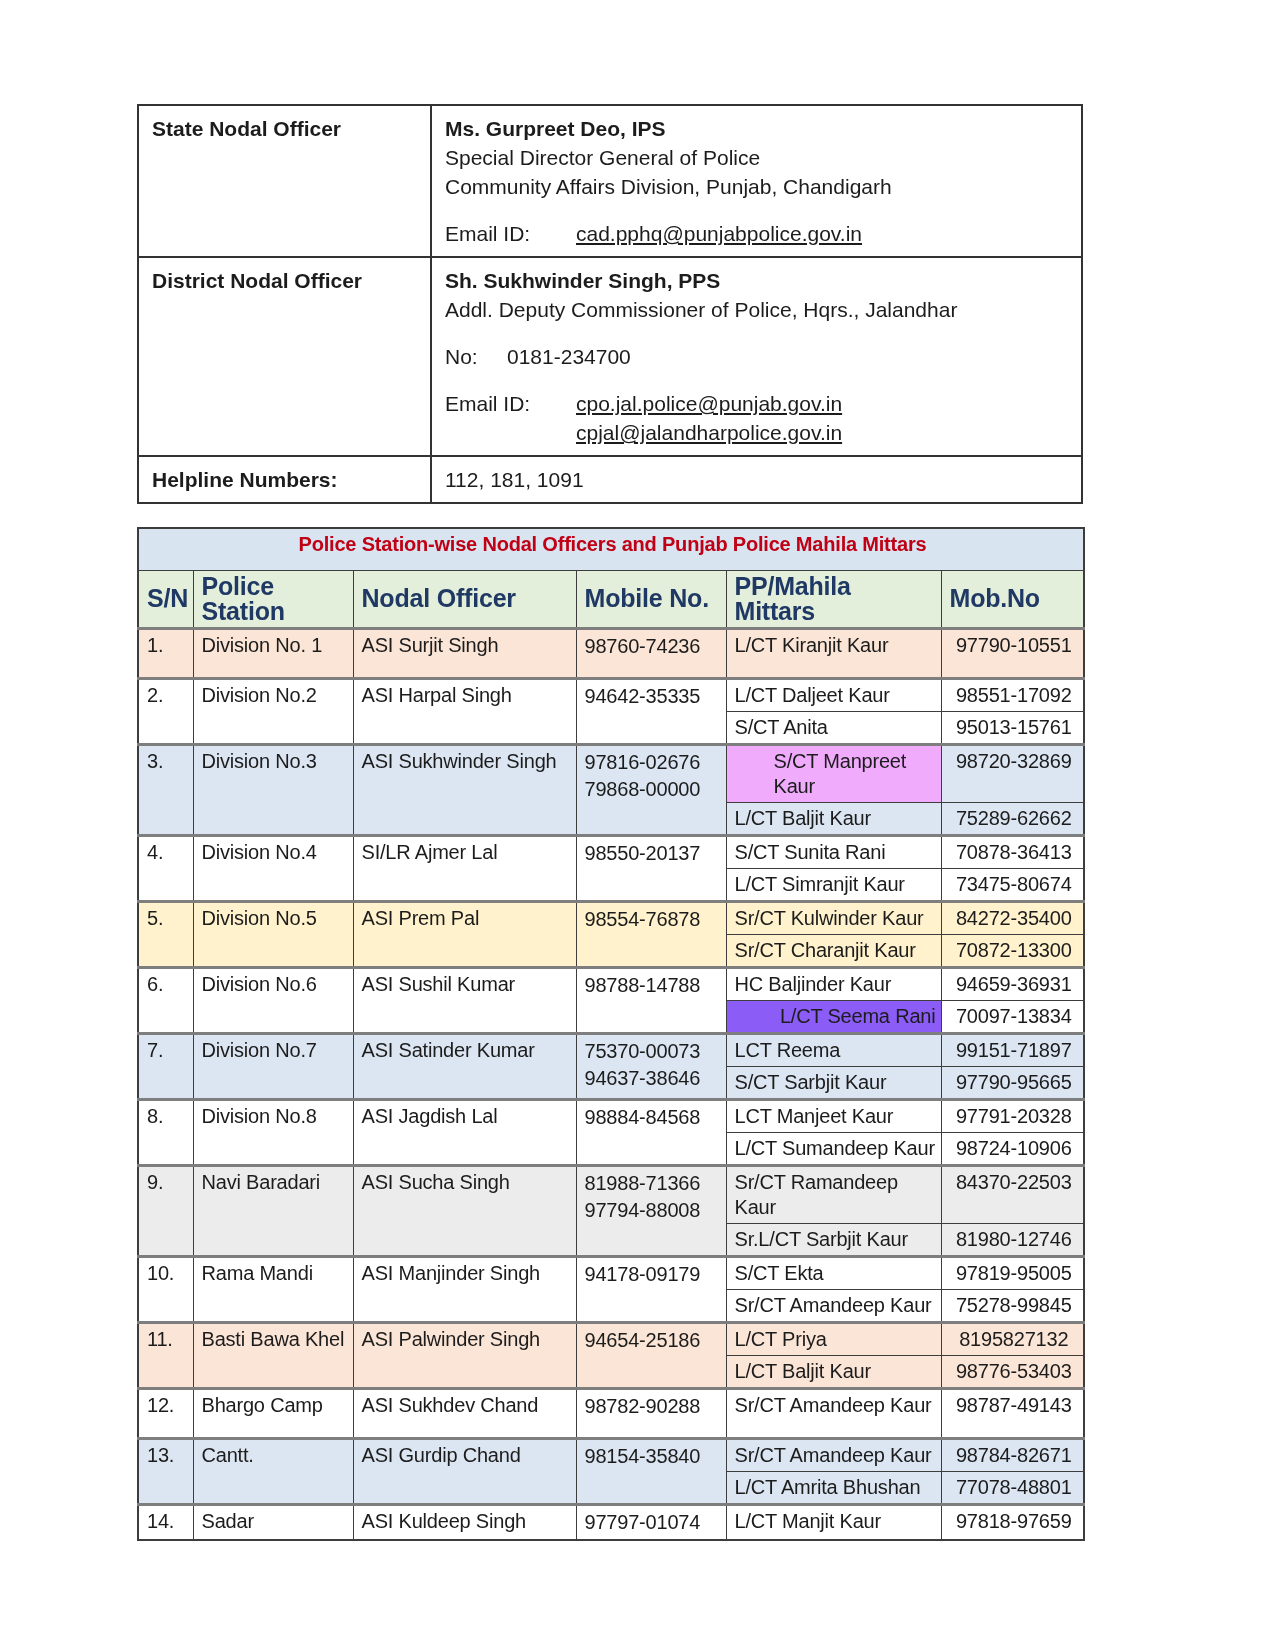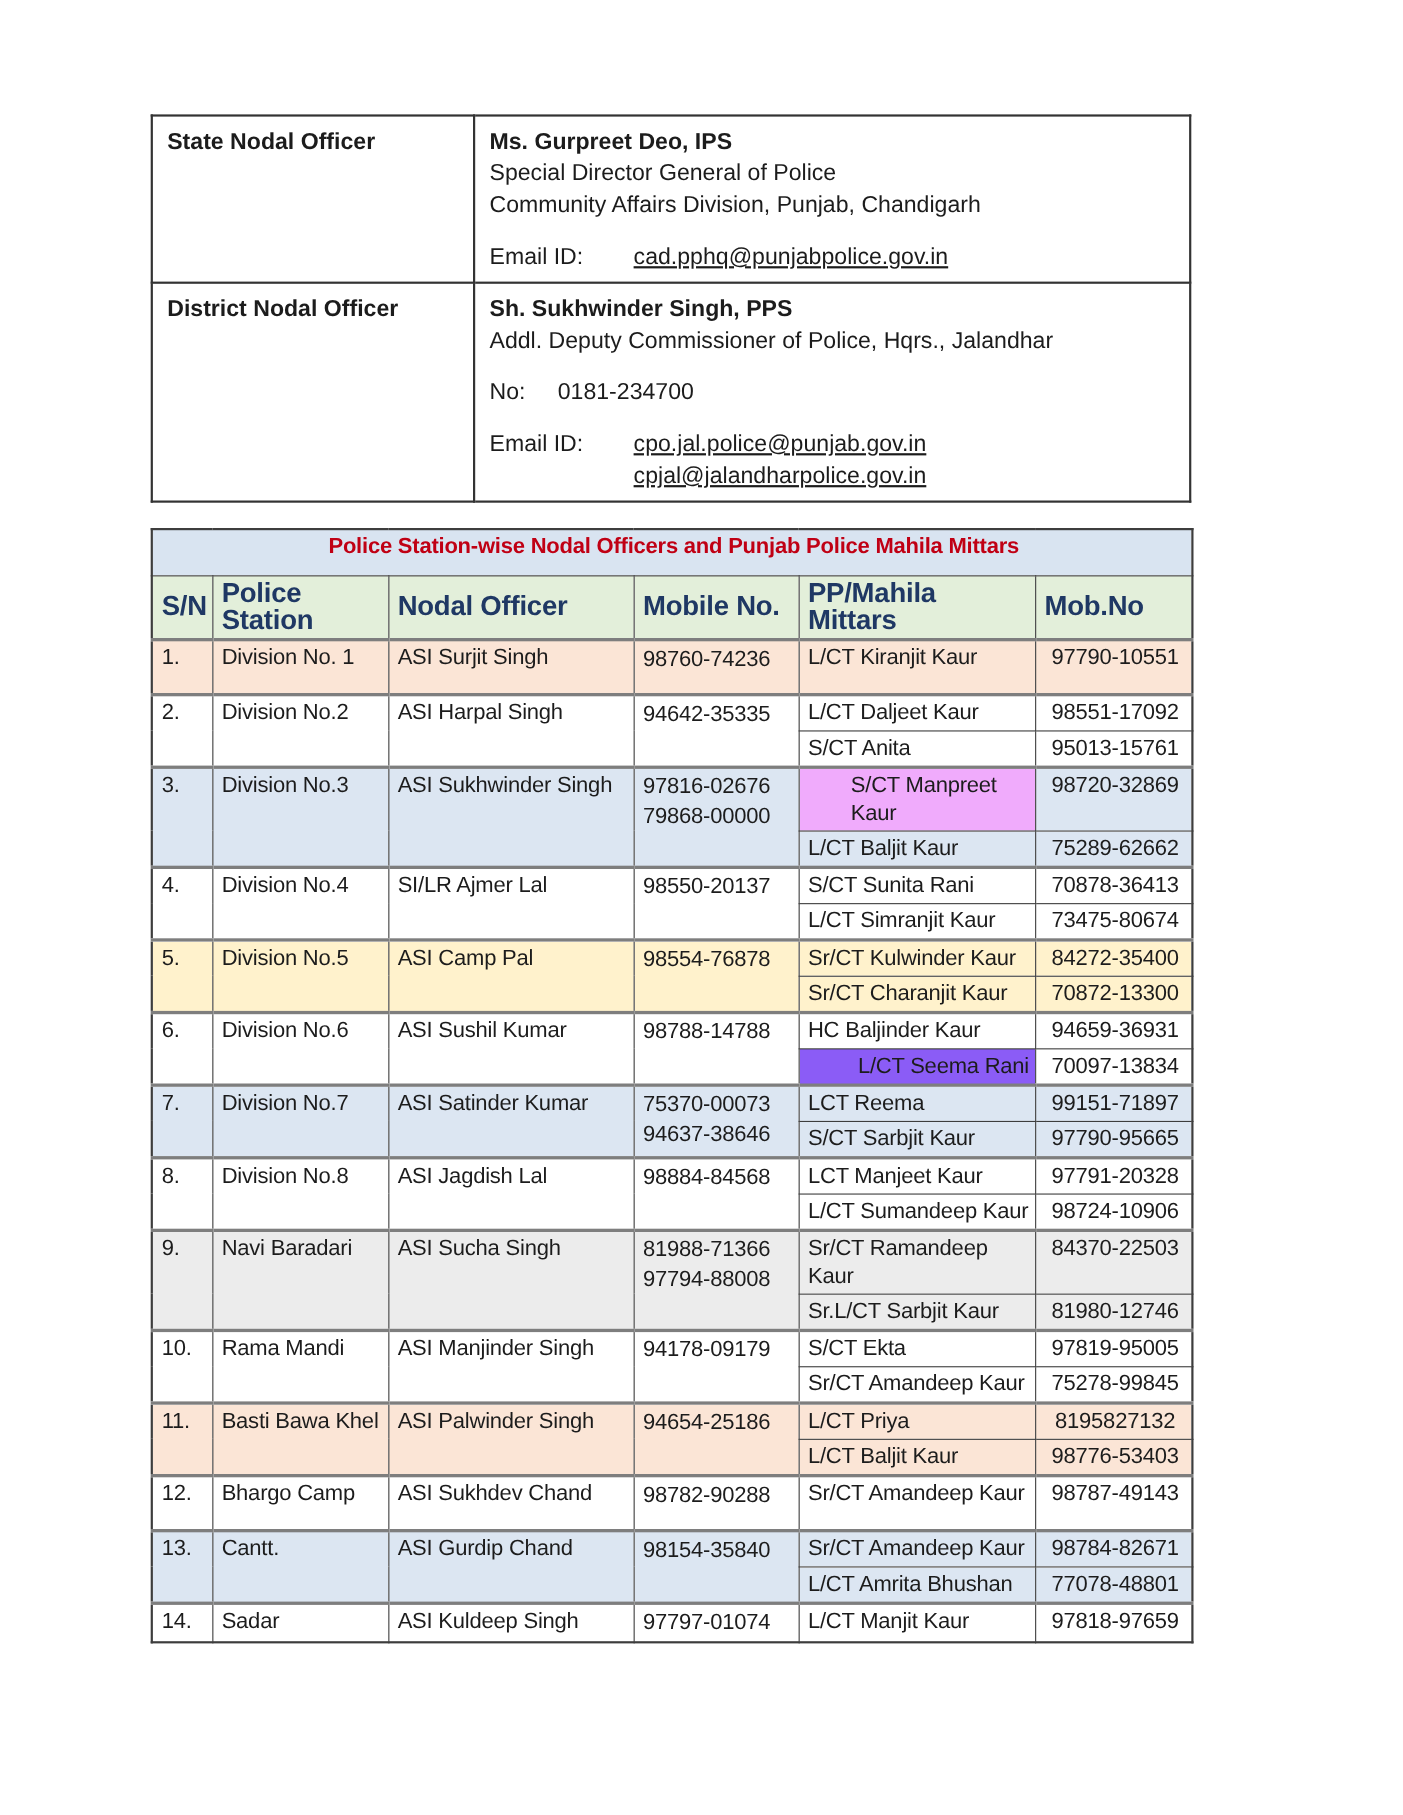--- a/index.html
+++ b/index.html
@@ -144,20 +144,24 @@
             </div>
             <div class="kv-row">
               <span class="kv-label email-w">Email ID:</span>
               <span class="email-stack">
                 <div><span class="email-link">cpo.jal.police@punjab.gov.in</span></div>
                 <div><span class="email-link">cpjal@jalandharpolice.gov.in</span></div>
               </span>
             </div>
           </td>
         </tr>
+        <tr class="row-helpline">
+          <td class="off-label">Helpline Numbers:</td>
+          <td>112, 181, 1091</td>
+        </tr>
       </tbody>
     </table>
 
     <table class="stations">
       <colgroup>
         <col class="c-sn">
           <col class="c-station">
           <col class="c-officer">
         <col class="c-mobile">
           <col class="c-mittar">
@@ -224,21 +228,21 @@
             <td class="mittar-cell" style="background: rgb(255, 255, 255);">S/CT Sunita Rani</td>
             <td class="mittarno-cell" style="background: rgb(255, 255, 255);">70878-36413</td>
           </tr>
           <tr class="station-row sub-row">
             <td class="mittar-cell" style="background: rgb(255, 255, 255);">L/CT Simranjit Kaur</td>
             <td class="mittarno-cell" style="background: rgb(255, 255, 255);">73475-80674</td>
           </tr>
           <tr class="station-row group-start">
             <td class="sn-cell" rowspan="2" style="background: rgb(255, 242, 204);">5.</td>
             <td class="station-cell" rowspan="2" style="background: rgb(255, 242, 204);">Division No.5</td>
-            <td class="officer-cell" rowspan="2" style="background: rgb(255, 242, 204);">ASI Camp Pal</td>
+            <td class="officer-cell" rowspan="2" style="background: rgb(255, 242, 204);">ASI Prem Pal</td>
             <td class="mobile-cell" rowspan="2" style="background: rgb(255, 242, 204);">
               <div>98554-76878</div>
             </td>
             <td class="mittar-cell" style="background: rgb(255, 242, 204);">Sr/CT Kulwinder Kaur</td>
             <td class="mittarno-cell" style="background: rgb(255, 242, 204);">84272-35400</td>
           </tr>
           <tr class="station-row sub-row">
             <td class="mittar-cell" style="background: rgb(255, 242, 204);">Sr/CT Charanjit Kaur</td>
             <td class="mittarno-cell" style="background: rgb(255, 242, 204);">70872-13300</td>
           </tr>

